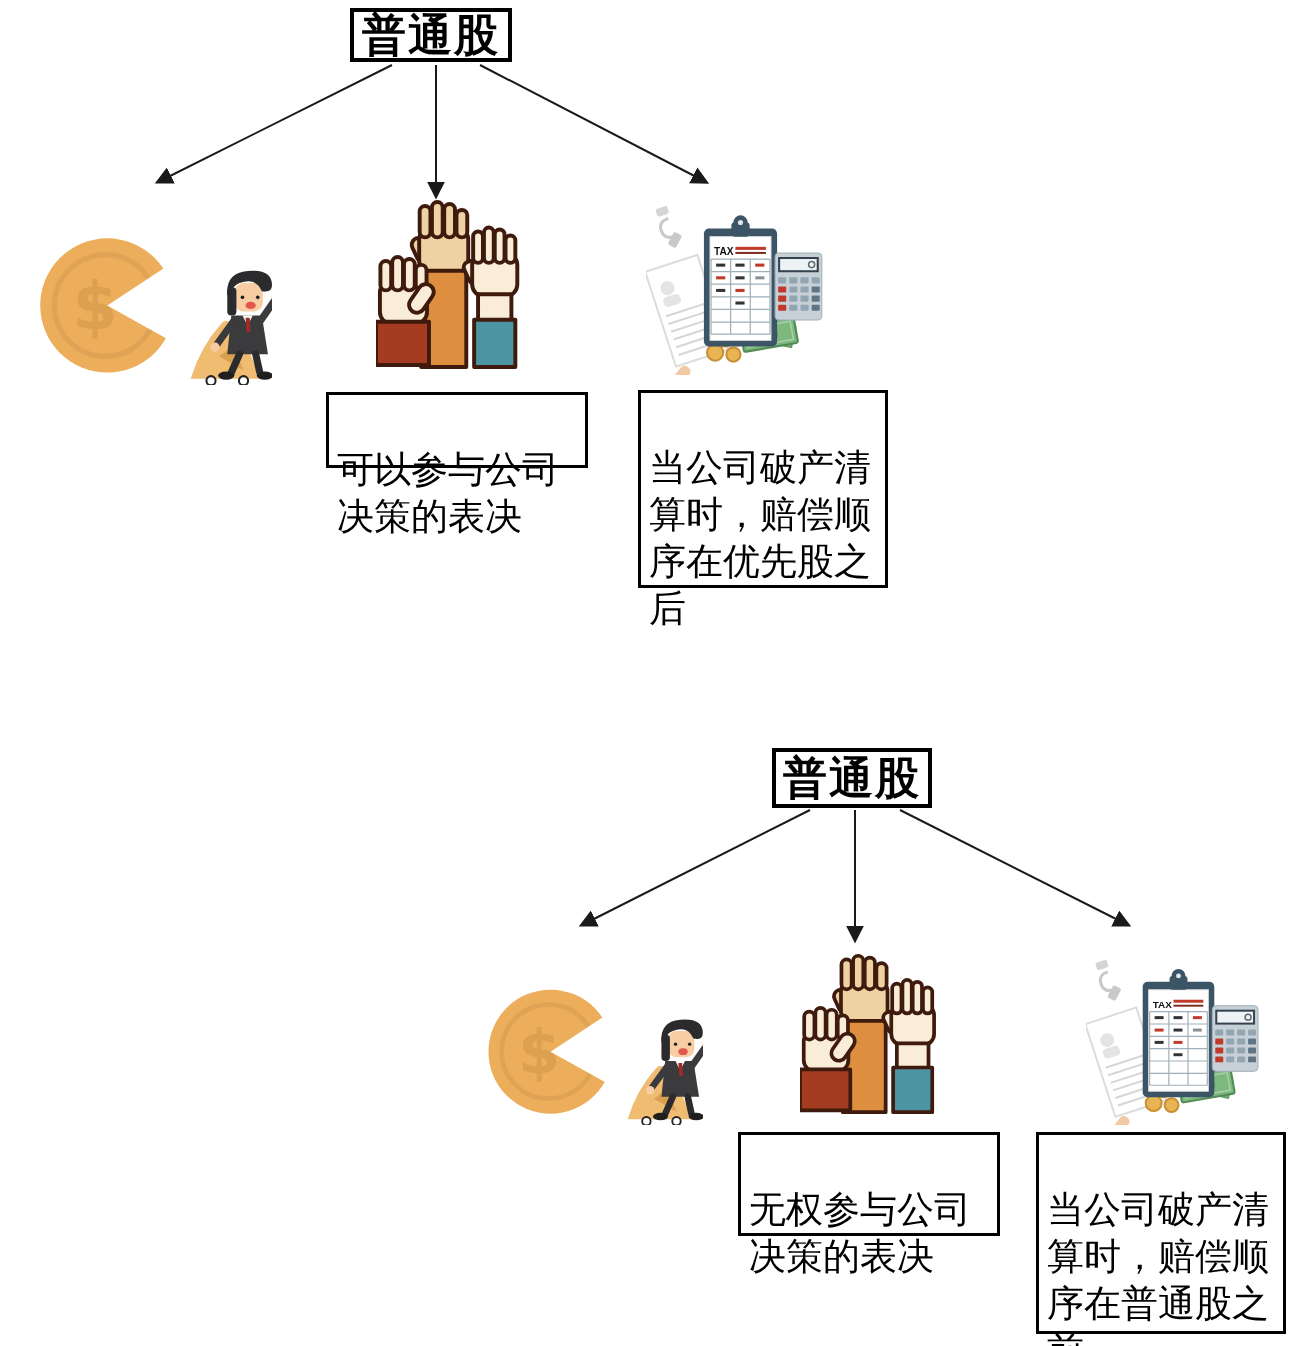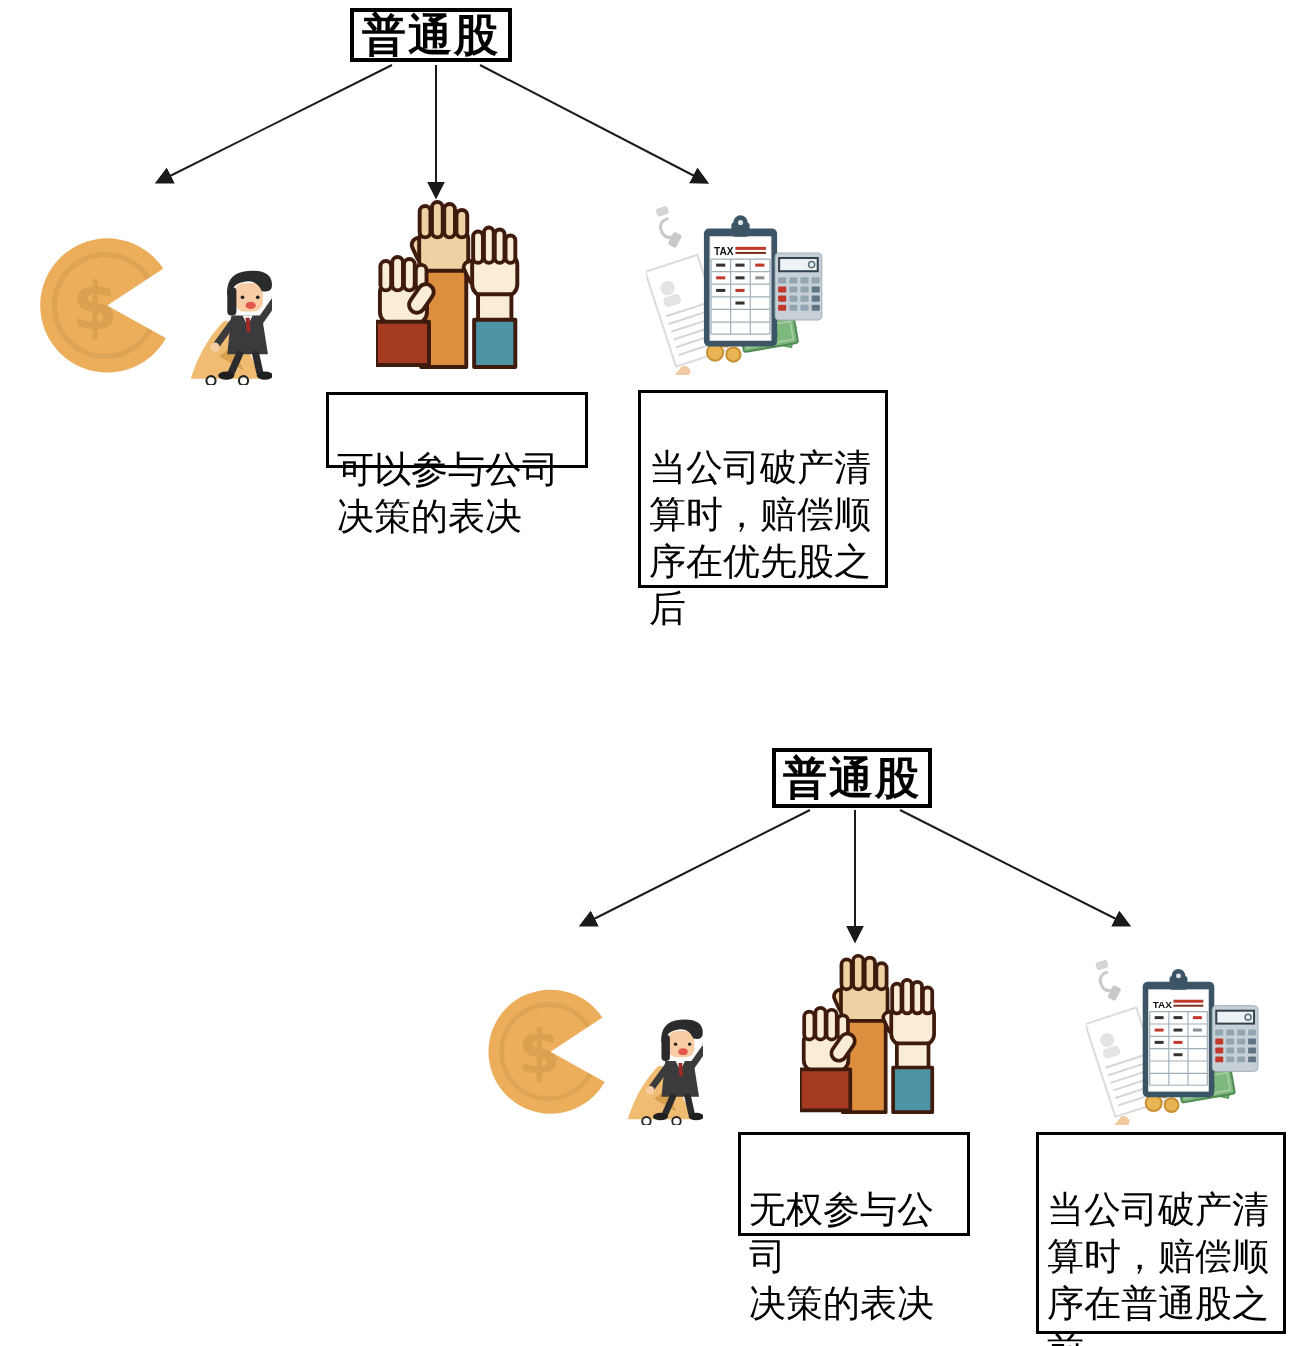--- a/index.html
+++ b/index.html
@@ -20,21 +20,21 @@
     position:absolute;border:3px solid #000;background:#fff;
     font-size:37px;line-height:47px;padding:4px 8px;
     white-space:pre-line;overflow:visible;
   }
   .tail-sm{margin-top:12px;}
   .tail-lg{margin-top:22px;}
   #tbox-t1{left:8px;top:388px;width:260px;height:240px;}
   #tbox-t2{left:318px;top:392px;width:262px;height:76px;margin-left:8px;}
   #tbox-t3{left:638px;top:390px;width:250px;height:198px;}
   #tbox-b1{left:443px;top:1132px;width:262px;height:110px;}
-  #tbox-b2{left:738px;top:1132px;width:232px;height:104px;}
+  #tbox-b2{left:738px;top:1132px;width:262px;height:104px;}
   #tbox-b3{left:1036px;top:1132px;width:250px;height:202px;}
   .icon{position:absolute;}
   #icon-t1{left:28px;top:232px;}
   #icon-t2{left:376px;top:198px;}
   #icon-t3{left:646px;top:202px;}
   #icon-b1{left:477px;top:984px;}
   #icon-b2{left:800px;top:952px;}
   #icon-b3{left:1086px;top:956px;}
   .defs{position:absolute;width:0;height:0;overflow:hidden;}
 </style>

